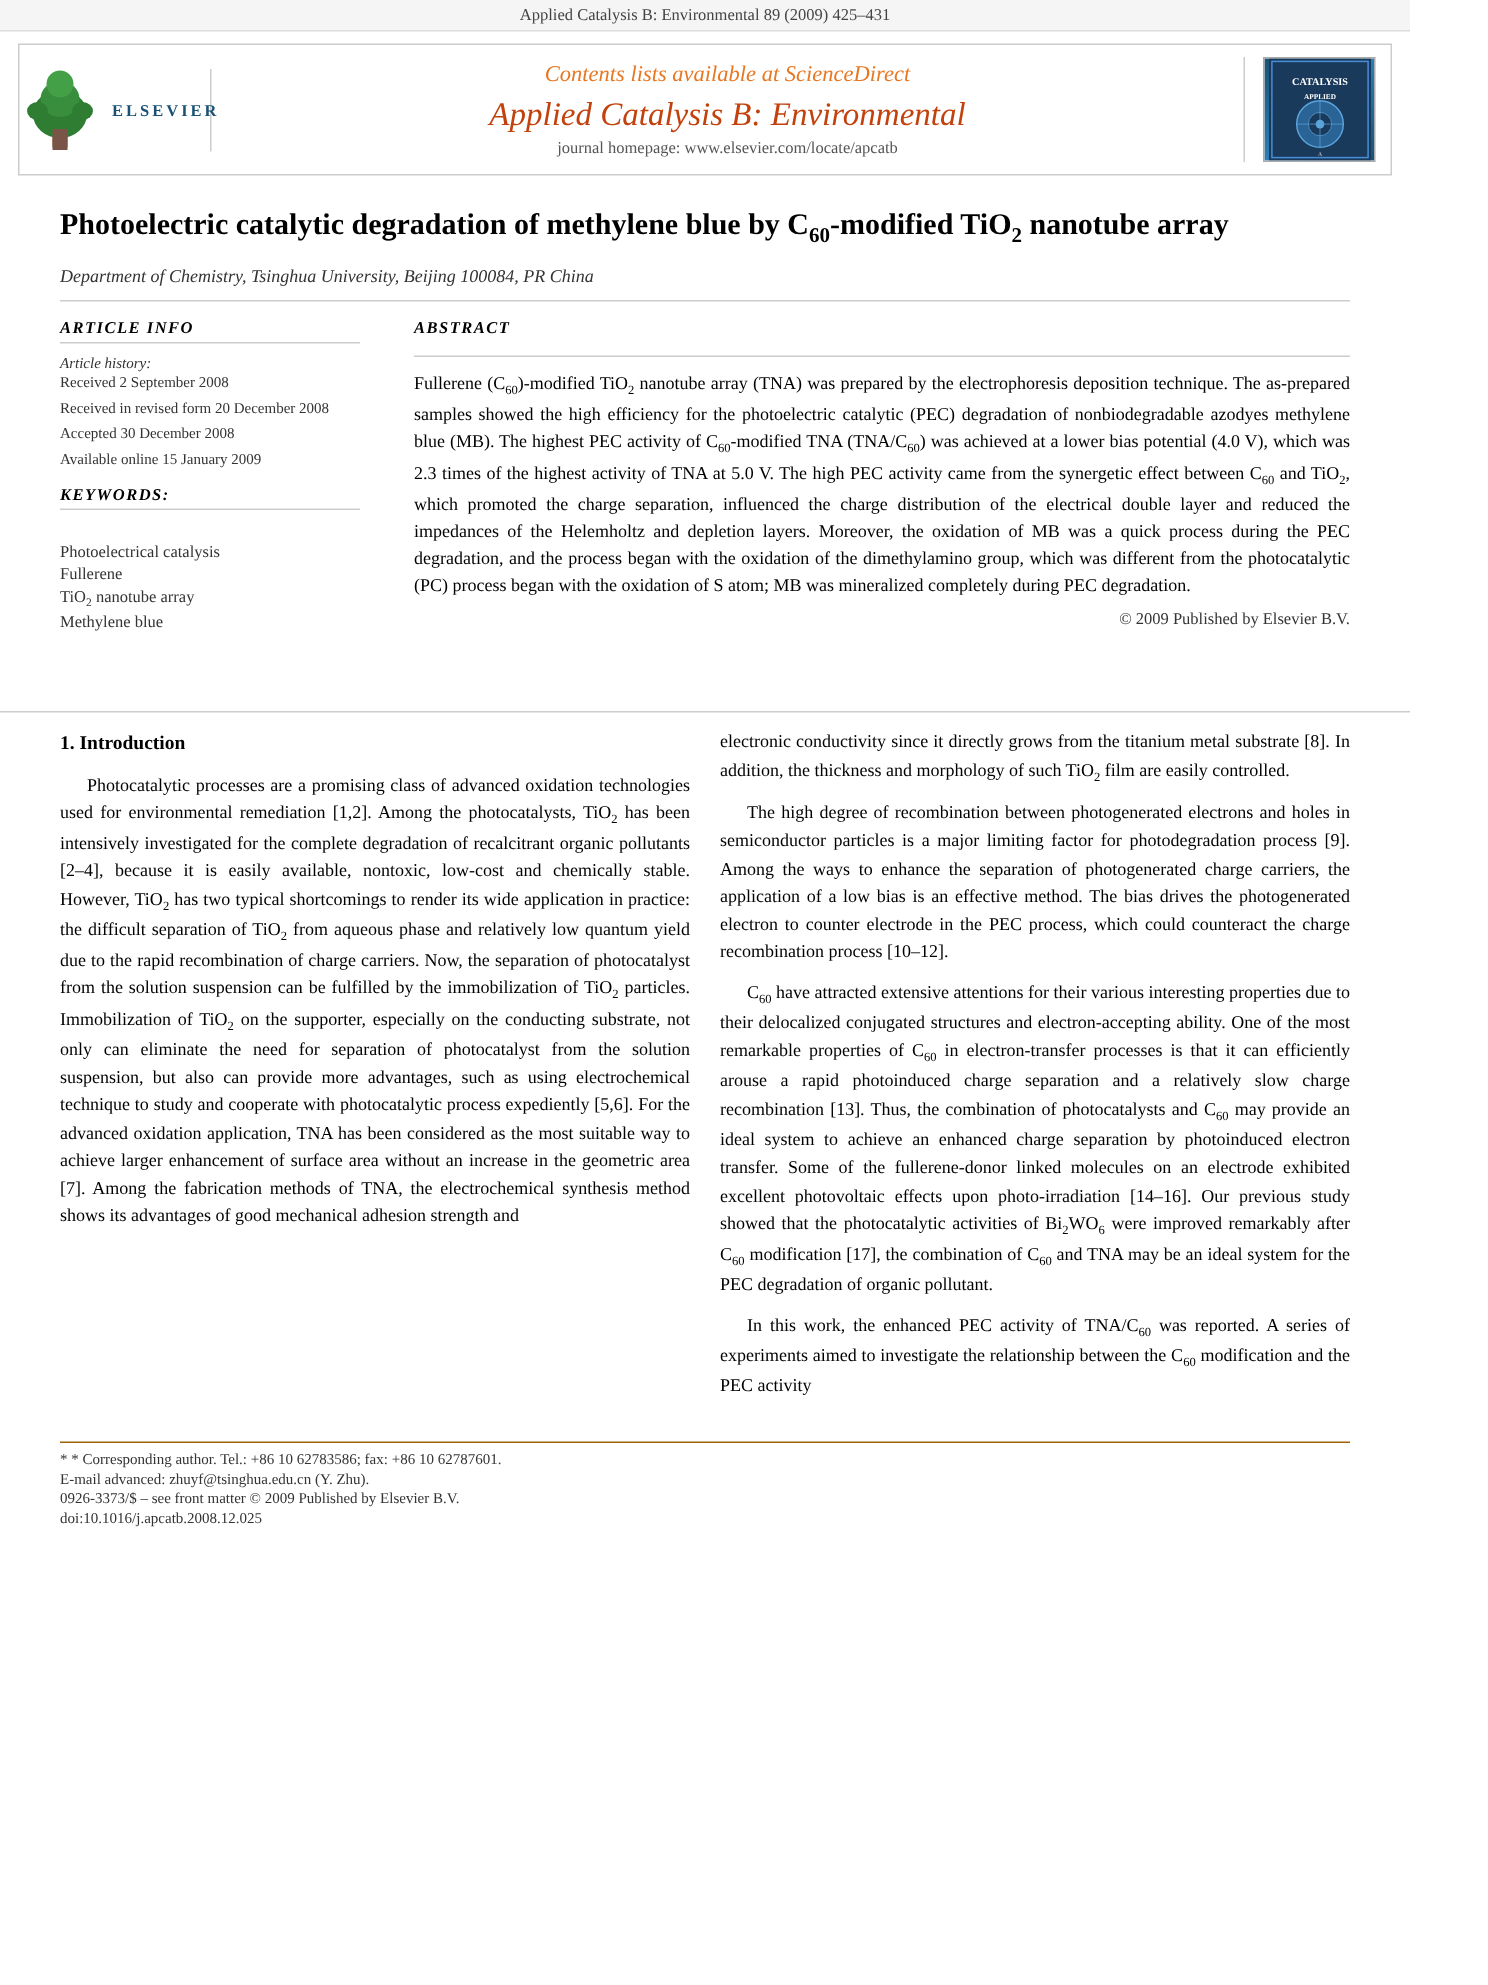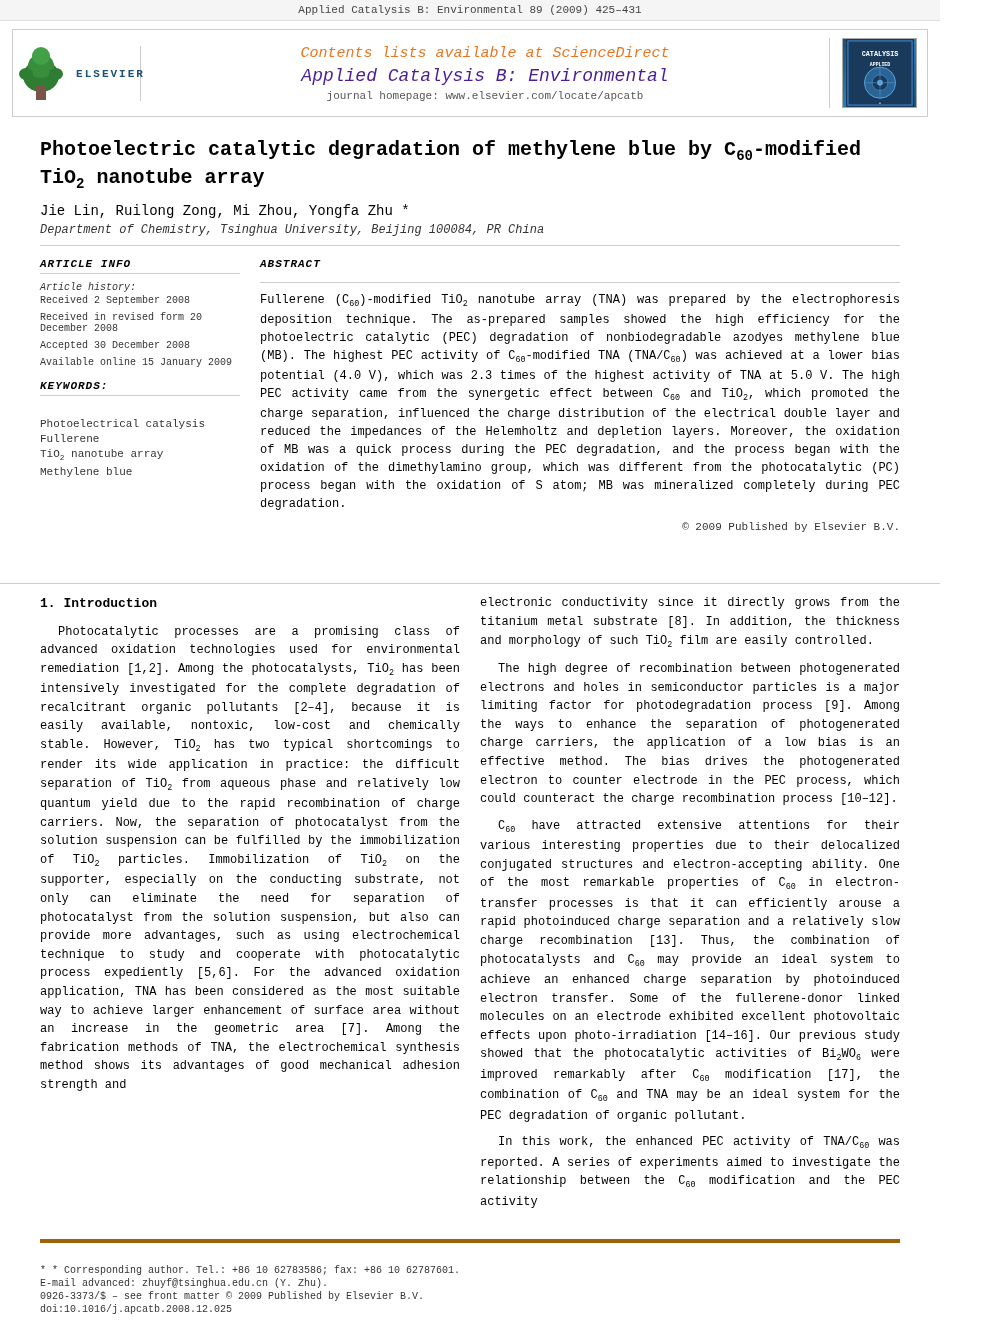--- a/index.html
+++ b/index.html
@@ -7,21 +7,20 @@
       width: 992px;
       min-height: 1323px;
       background: #fff;
       font-family: "Times New Roman", Times, serif;
       font-size: 13px;
       color: #000;
     }
     .page-wrapper {
       width: 940px;
       background: #fff;
-      font-family: Liberation Mono, monospace;
     }
     
     .top-header {
       background: #f5f5f5;
       border-bottom: 1px solid #ddd;
       text-align: center;
       padding: 4px 0;
       font-size: 11px;
       color: #444;
     }
@@ -66,23 +65,23 @@
     .sciencedirect-link {
       font-size: 15px;
       color: #555;
       margin-bottom: 4px;
     }
     .sciencedirect-link span {
       color: #e87722;
       font-style: italic;
     }
     .journal-title-header {
-      font-size: 18px;
-      font-style: italic;
-      color: #4c1d95;
+      font-size: 22px;
+      font-style: italic;
+      color: #c2410c;
       font-weight: normal;
       margin-bottom: 4px;
     }
     .journal-homepage {
       font-size: 11px;
       color: #555;
     }
     .journal-header-right {
       width: 90px;
       display: flex;
@@ -120,21 +119,21 @@
       margin-bottom: 4px;
     }
     .affiliation {
       font-size: 12px;
       font-style: italic;
       color: #333;
       margin-bottom: 8px;
     }
     .two-col {
       display: flex;
-      gap: 20px;
+      gap: 36px;
       border-top: 1px solid #ccc;
       padding-top: 12px;
       margin-bottom: 20px;
     }
     .article-info {
       width: 200px;
       min-width: 200px;
     }
     .article-info h3 {
       font-size: 11px;
@@ -217,22 +216,22 @@
       font-weight: bold;
       margin-bottom: 8px;
     }
     .body-col p {
       margin-bottom: 8px;
       text-indent: 1.5em;
     }
     
     .footer {
       margin: 20px 40px 0 40px;
-      border-top: 4px solid #a16207;
-      padding-top: 22px;
+      border-top: 1px solid #a16207;
+      padding-top: 6px;
       font-size: 10px;
       color: #333;
     }
     .footer-note {
       font-size: 10px;
       margin-bottom: 2px;
     }
     sup, sub {
       font-size: 0.7em;
     }
@@ -288,21 +287,20 @@
           <text x="35" y="67" text-anchor="middle" fill="#aaa" font-size="4">A</text>
         </svg>
       </div>
     </div>
   </div>
 
   <div class="article-content">
     <div class="article-title">
       Photoelectric catalytic degradation of methylene blue by C<sub>60</sub>-modified TiO<sub>2</sub> nanotube array
     </div>
-    <div class="authors">Jie Lin, Ruilong Zong, Mi Zhou, Yongfa Zhu *</div>
     <div class="affiliation">Department of Chemistry, Tsinghua University, Beijing 100084, PR China</div>
 
     <div class="two-col">
 
       <div class="article-info">
         <h3><em>Article Info</em></h3>
         <div class="info-label">Article history:</div>
         <div class="info-value">Received 2 September 2008</div>
         <div class="info-value">Received in revised form 20 December 2008</div>
         <div class="info-value">Accepted 30 December 2008</div>

